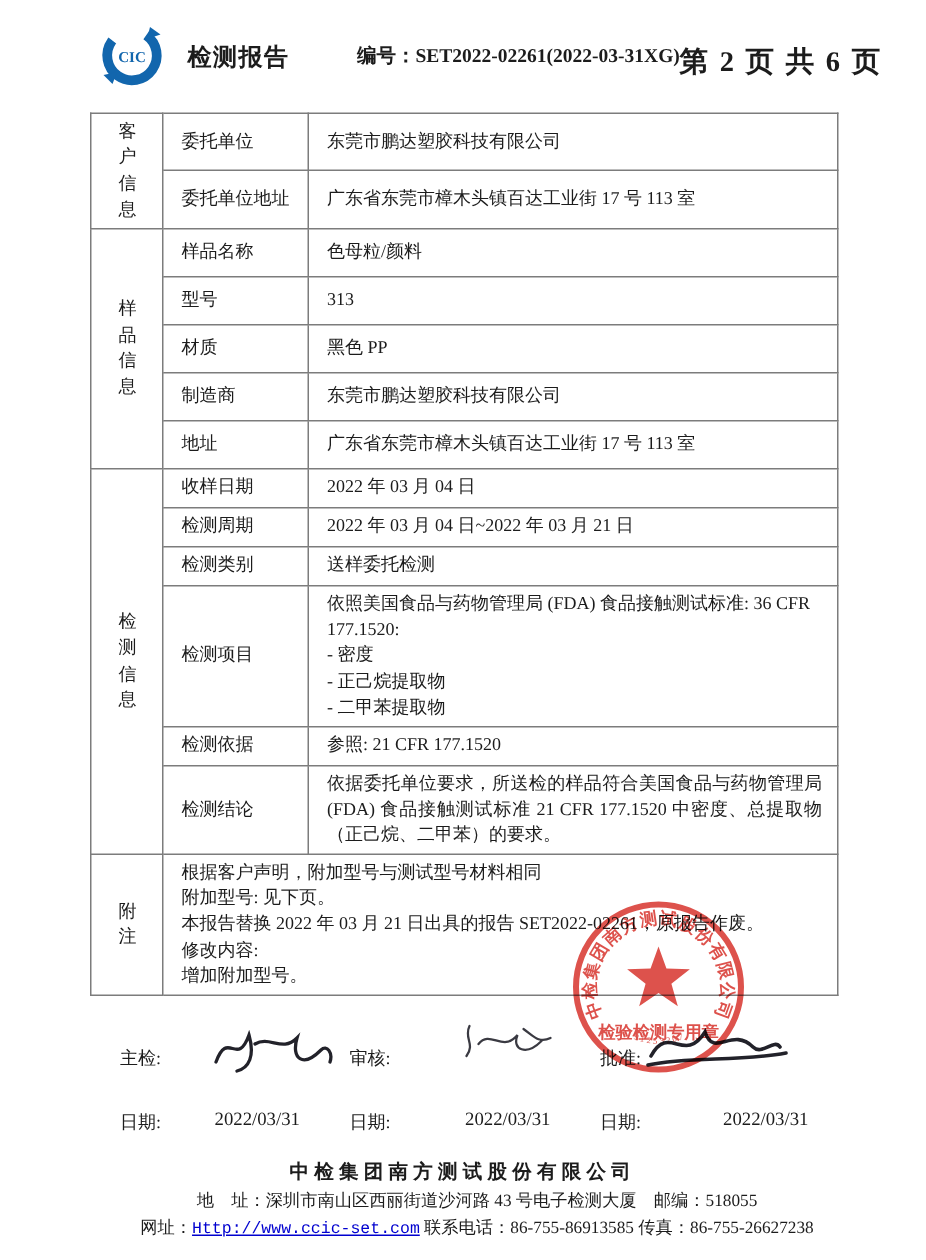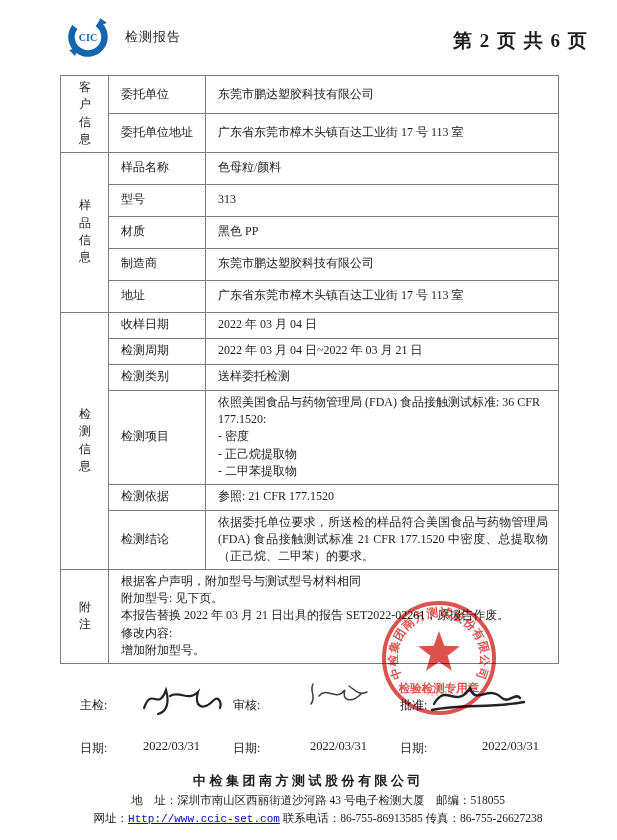--- a/index.html
+++ b/index.html
@@ -3,21 +3,21 @@
 <meta charset="utf-8">
 <style>
   html,body{margin:0;padding:0;background:#ffffff;}
   .page{
     position:relative;width:617px;height:840px;background:#fff;overflow:hidden;
     font-family:"Liberation Serif","DejaVu Serif",serif;color:#1c1c1c;
   }
   
   .header{position:absolute;top:12px;left:63px;width:498px;height:52px;}
   .logo{position:absolute;left:0;top:2px;}
-  .hdr-title{position:absolute;left:62px;top:16px;font-size:13px;font-weight:normal;letter-spacing:1px;}
+  .hdr-title{position:absolute;left:62px;top:16px;font-size:16px;font-weight:bold;letter-spacing:1px;}
   .hdr-no{position:absolute;left:175px;top:16px;font-size:13px;font-weight:bold;}
   .hdr-page{position:absolute;left:390px;top:16px;font-size:19px;font-weight:bold;letter-spacing:1.5px;white-space:nowrap;}
   
   table.report{
     position:absolute;top:75px;left:60px;width:498px;
     border-collapse:collapse;table-layout:fixed;
     font-size:12px;
   }
   table.report{border:1.6px solid #5e5e5e;}
   table.report td{
@@ -54,20 +54,21 @@
 <div class="page">
 
   <div class="header">
     <svg class="logo" width="50" height="46" viewBox="0 0 50 46">
       <circle cx="25" cy="23" r="16.5" fill="none" stroke="#1266ad" stroke-width="6.5" stroke-dasharray="78 26" transform="rotate(-55 25 23)"></circle>
       <polygon points="37,4 44,9 35,12" fill="#1266ad"></polygon>
       <polygon points="12,42 6,36 15,34" fill="#1266ad"></polygon>
       <text x="25" y="27" text-anchor="middle" font-size="10" font-weight="bold" font-family="Liberation Serif, serif" fill="#1266ad">CIC</text>
     </svg>
     <div class="hdr-title">检测报告</div>
+    <div class="hdr-no">编号：SET2022-02261(2022-03-31XG)</div>
     <div class="hdr-page">第 2 页 共 6 页</div>
   </div>
 
   <table class="report">
     <colgroup>
         <col style="width:48px">
         <col style="width:97px">
         <col style="width:353px">
       </colgroup>
 

